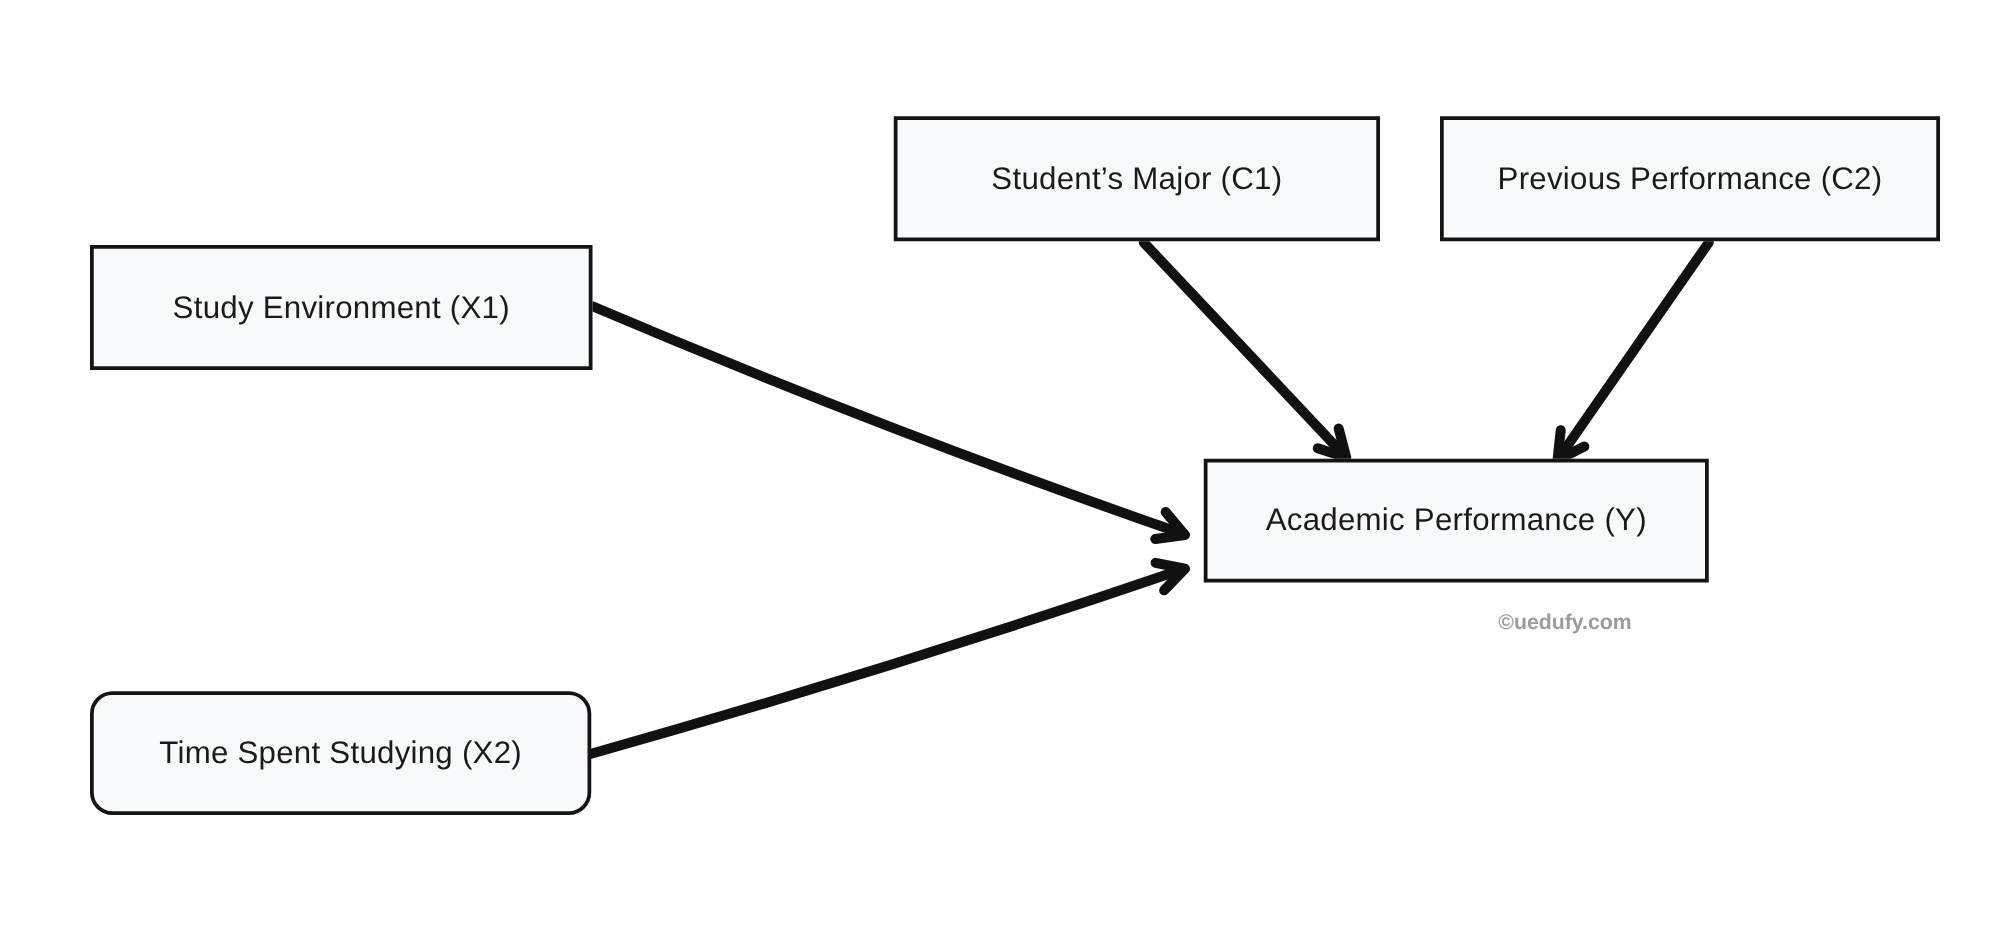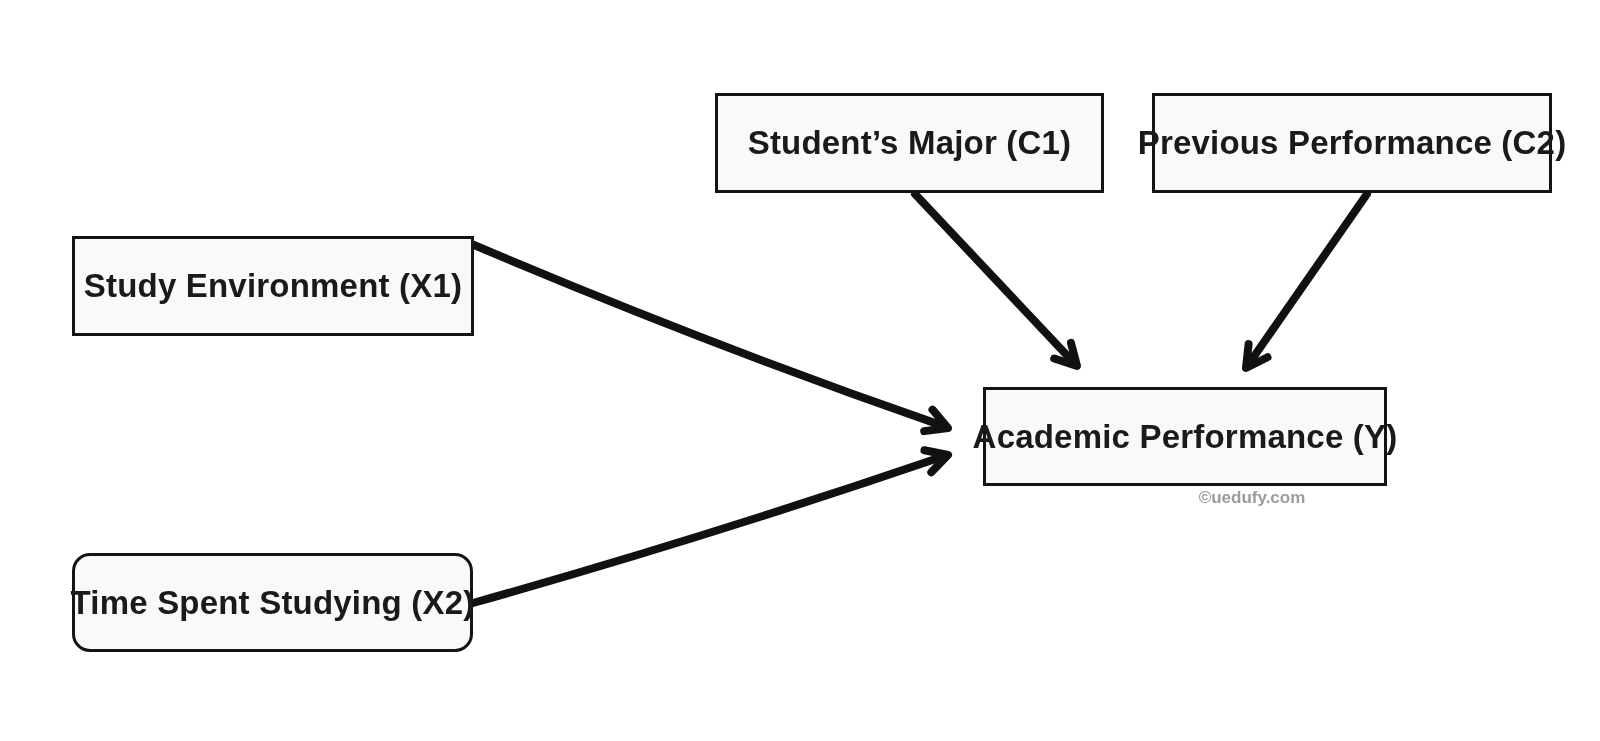--- a/index.html
+++ b/index.html
@@ -33,22 +33,22 @@
     stroke-linecap:round;stroke-linejoin:round;
   }
   .node{
     position:absolute;
     background:var(--node-fill);
     border:3px solid var(--node-border);
     display:flex;align-items:center;justify-content:center;
     text-align:center;
   }
   .node span{
-    font-size:33px;
-    font-weight:700;
+    font-size:25px;
+    font-weight:400;
     color:var(--text);
     letter-spacing:0.2px;
     white-space:nowrap;
   }
   .watermark{
     position:absolute;
     transform:translateX(-50%);
     font-size:17px;
     font-weight:700;
     color:var(--watermark);
@@ -63,28 +63,28 @@
       <path d="M 474 245 Q 706.3355583547493 343.69917126354244 938.6711167094986 424.39834252708494" class="shaft"></path>
       <path d="M 924.2073795084609 431.14820744958064 L 948 428 L 932.4956670627977 409.68018394818375" class="head"></path>
       <path d="M 473 603 Q 705.7263500377085 537.4873688303561 938.452700075417 457.97473766071215" class="shaft"></path>
       <path d="M 931.3142910677806 472.25071353391655 L 948 455 L 924.4686980828535 450.28006037283325" class="head"></path>
       <path d="M 915 194 Q 992.5718565707936 276.3602427788672 1070.143713141587 358.7204855577344" class="shaft"></path>
       <path d="M 1054.1833369955482 358.5568898072595 L 1077 366 L 1070.9352656303975 342.7789105116456" class="head"></path>
       <path d="M 1367 194 Q 1309.3546311701311 276.8949931933654 1251.709262340262 359.78998638673073" class="shaft"></path>
       <path d="M 1248.5782212941965 344.1388857142389 L 1246 368 L 1267.4714542469458 357.2772833423003" class="head"></path>
     </svg>
   <div class="watermark" id="watermark" style="left: 1252px; top: 488px;">©uedufy.com</div>
-<div class="node" style="left: 72px; top: 196px; width: 402px; height: 100px; margin-top: 40px;">
+<div class="node" style="left: 72px; top: 196px; width: 402px; height: 100px;">
       <span>Study Environment (X1)</span>
     </div>
     <div class="node" style="left: 72px; top: 553px; width: 401px; height: 99px; border-radius: 18px;">
       <span>Time Spent Studying (X2)</span>
     </div>
     <div class="node" style="left: 715px; top: 93px; width: 389px; height: 100px;">
       <span>Student’s Major (C1)</span>
     </div>
     <div class="node" style="left: 1152px; top: 93px; width: 400px; height: 100px;">
       <span>Previous Performance (C2)</span>
     </div>
-    <div class="node" style="left: 963px; top: 387px; width: 404px; height: 99px; margin-left: 20px;">
+    <div class="node" style="left: 963px; top: 367px; width: 404px; height: 99px;">
       <span>Academic Performance (Y)</span>
     </div>
   </div>
 
 </body></html>

